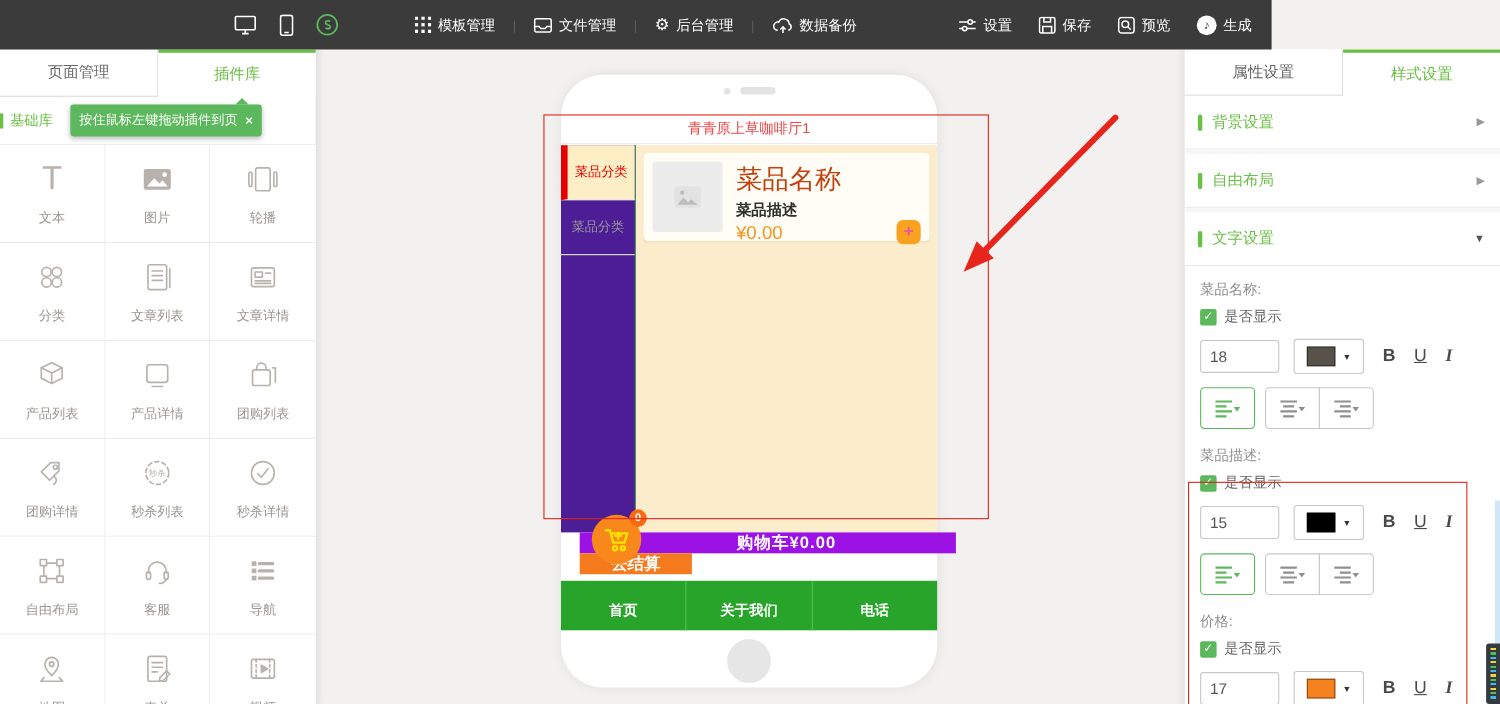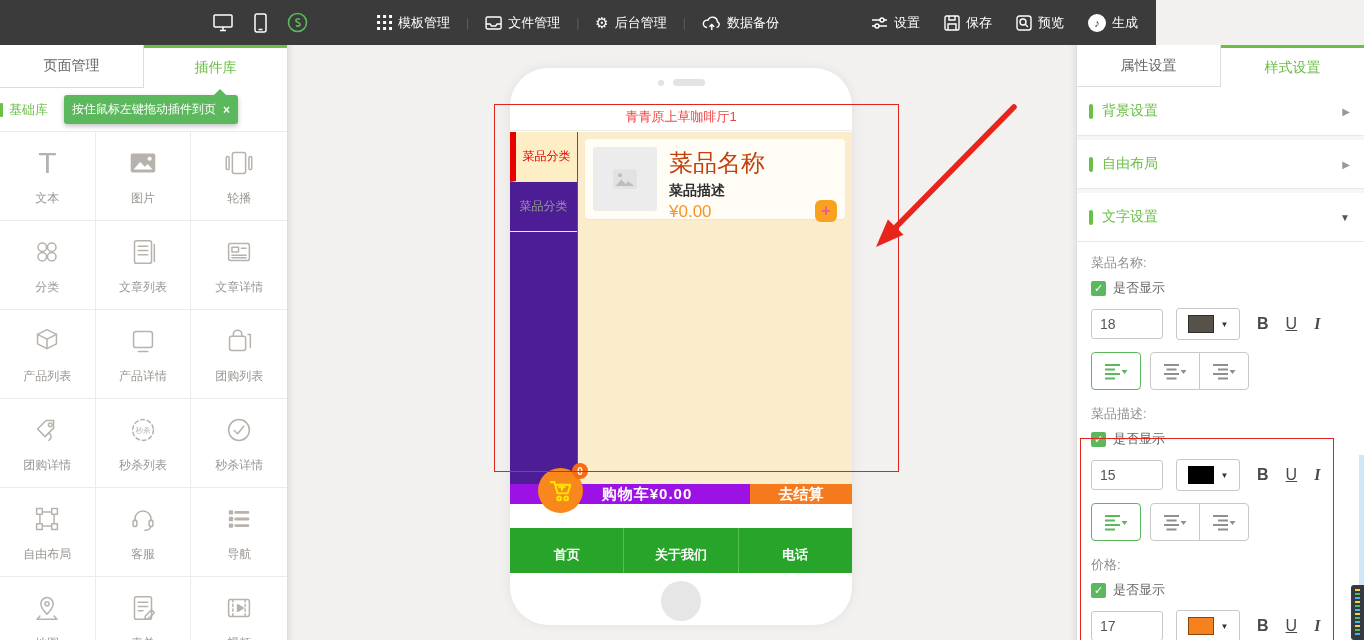--- a/index.html
+++ b/index.html
@@ -50,21 +50,21 @@
   .pcontent{flex:1;background:var(--cream,#fbeccb);padding:7px;box-sizing:border-box;}
   .dish-card{background:#fffdf6;border-radius:4px;display:flex;padding:8px;height:64px;box-shadow:0 1px 2px rgba(0,0,0,.04);}
   .dish-img{width:64px;height:64px;background:#ececec;border-radius:3px;display:flex;align-items:center;justify-content:center;}
   .dish-info{flex:1;padding-left:12px;display:flex;flex-direction:column;position:relative;}
   .dish-name{font-size:24px;color:#c2410c;}
   .dish-desc{font-size:14px;color:#2f2f2f;font-weight:700;margin-top:3px;}
   .dish-price-row{margin-top:auto;display:flex;align-items:flex-end;justify-content:space-between;}
   .dish-price{font-size:17px;color:var(--price-orange,#f7941e);font-weight:500;}
   .add-btn{width:22px;height:22px;border-radius:6px;background:#f9a21f;display:flex;align-items:center;justify-content:center;cursor:pointer;}
   .add-plus{color:var(--plus-pink,#f0559e);font-size:16px;font-weight:800;line-height:1;margin-top:-1px;}
-  .cart-bar{position:absolute;top:416px;left:0;width:100%;height:20px;display:flex;}
+  .cart-bar{position:absolute;top:416px;left:17px;width:100%;height:20px;display:flex;flex-direction:column;}
   .cart-purple{flex:1;background:var(--purple,#9c12e4);color:#fff;font-size:15px;font-weight:700;display:flex;align-items:center;justify-content:center;padding-left:34px;letter-spacing:1px;}
   .checkout{width:102px;background:var(--checkout-orange,#f5791d);color:#fff;font-size:15px;font-weight:700;display:flex;align-items:center;justify-content:center;cursor:pointer;}
   .cart-fab{position:absolute;left:28px;top:400px;width:45px;height:45px;border-radius:50%;background:var(--fab-orange,#f8871c);display:flex;align-items:center;justify-content:center;z-index:4;cursor:pointer;}
   .cart-badge{position:absolute;right:-5px;top:-5px;width:16px;height:16px;border-radius:50%;background:#fa6a12;color:#fff;font-size:10px;font-weight:700;display:flex;align-items:center;justify-content:center;}
   .pnav{position:absolute;top:460px;left:0;width:100%;height:45px;background:var(--nav-green,#28a42b);display:flex;}
   .pnav-item{flex:1;display:flex;align-items:flex-end;justify-content:center;padding-bottom:9px;color:#fff;font-size:13px;font-weight:700;box-sizing:border-box;cursor:pointer;}
   .pnav-item + .pnav-item{border-left:1px solid var(--nav-divider,#55c04e);}
   .home-btn{position:absolute;top:513px;left:50%;margin-left:-20px;width:40px;height:40px;border-radius:50%;background:#e6e6e6;cursor:pointer;}
   .red-rect{position:absolute;left:206px;top:59px;width:403px;height:366px;border:1px solid var(--annotation-red,#e0251b);z-index:5;pointer-events:none;}
   .arrow-layer{position:absolute;left:0;top:0;width:788px;height:595px;z-index:6;pointer-events:none;}

